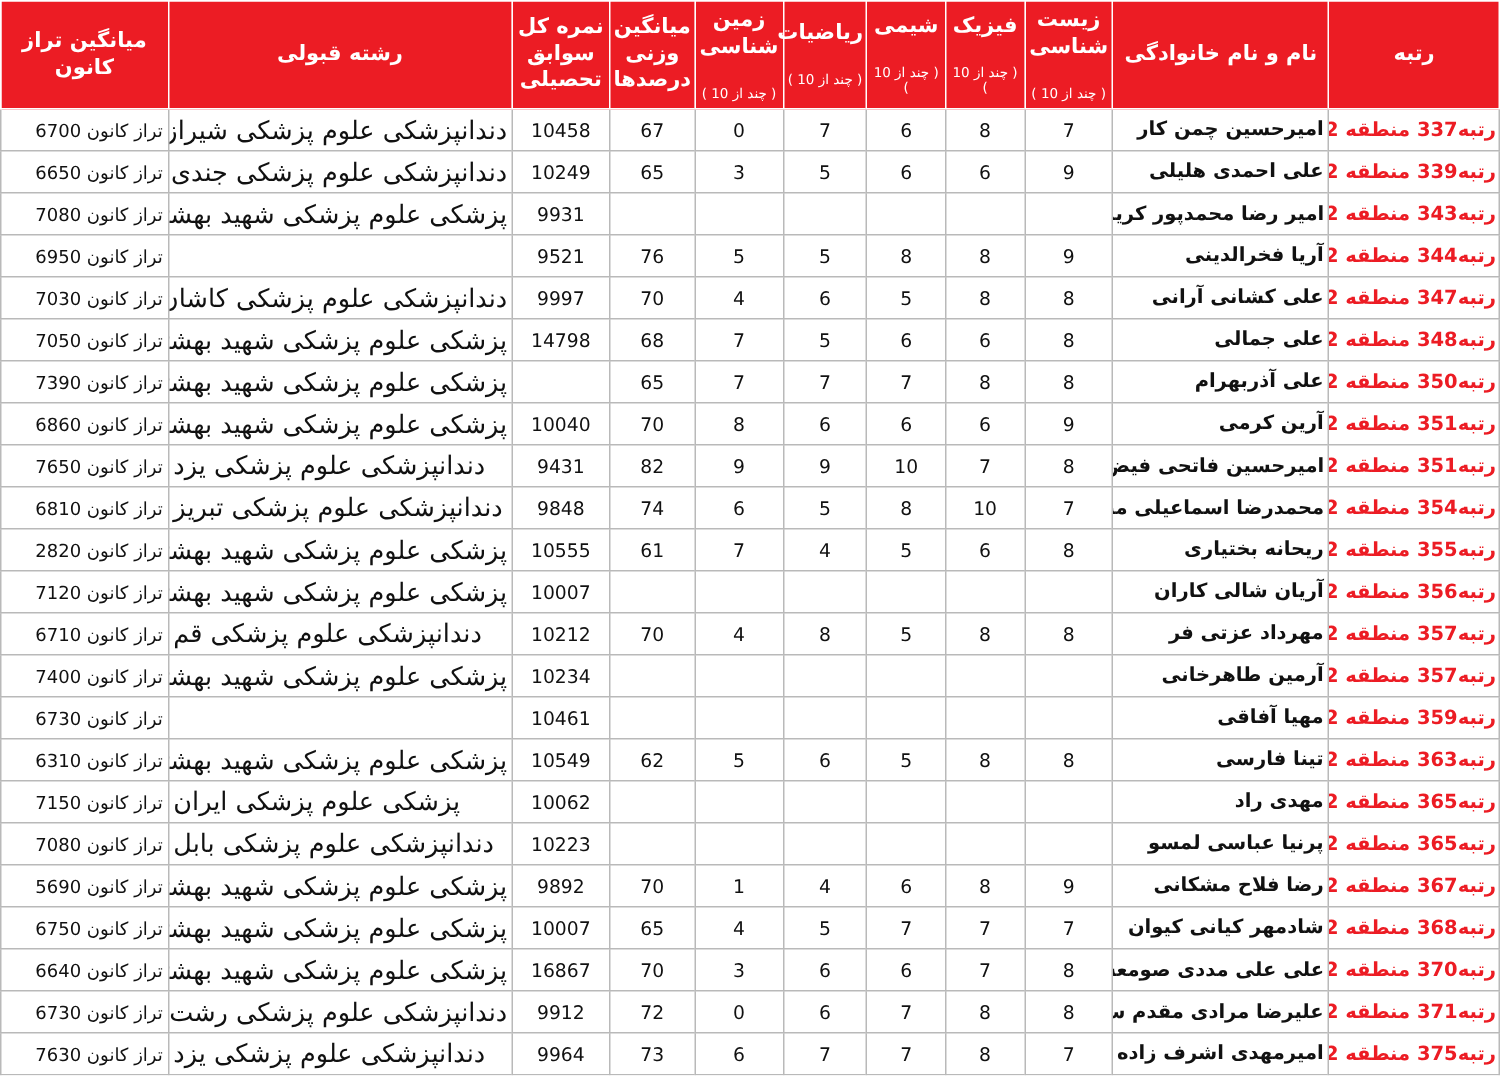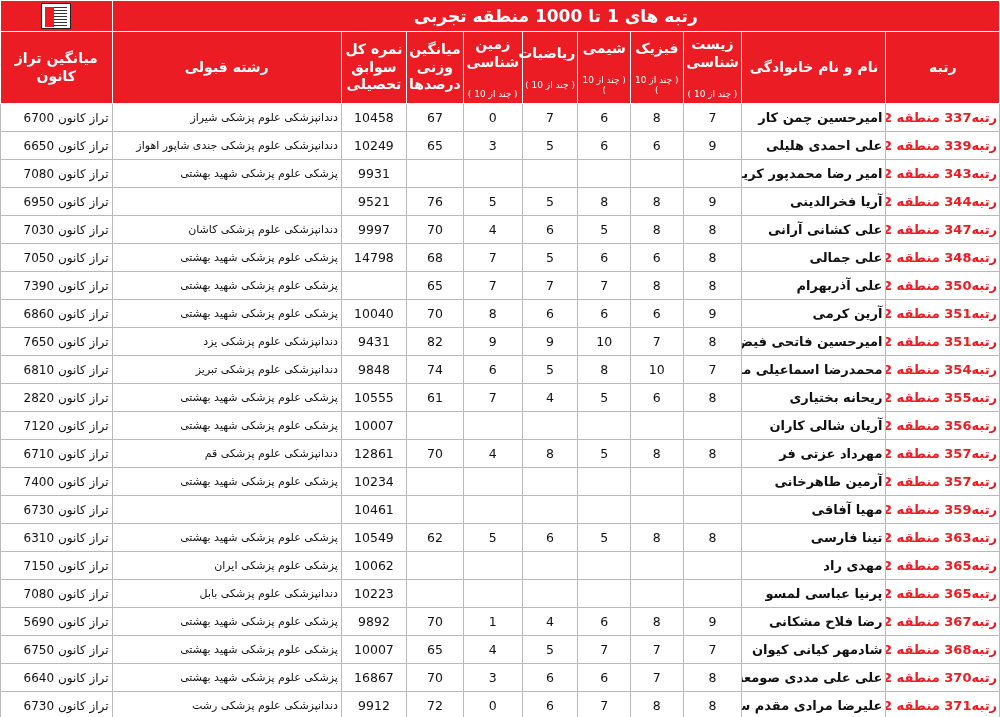--- a/index.html
+++ b/index.html
@@ -93,21 +93,21 @@
     color: #ec1c24;
     font-weight: bold;
     font-size: 13px;
     text-align: center;
   }
   td.name {
     font-weight: bold;
     font-size: 13px;
     text-align: right;
   }
-  td.field { font-size: 11px; text-align: right; }
+  td.field { font-size: 17px; text-align: left; }
   td.num  { font-size: 12.5px; }
   td.taraz { font-size: 12px; text-align: right; }
   
   col.c-rank   { width: 108px; }
   col.c-name   { width: 137px; }
   col.c-zist   { width: 56px; }
   col.c-fizik  { width: 50px; }
   col.c-shimi  { width: 50px; }
   col.c-riazi  { width: 53px; }
   col.c-zamin  { width: 56px; }
@@ -128,26 +128,20 @@
         <col class="c-fizik">
       <col class="c-shimi">
         <col class="c-riazi">
         <col class="c-zamin">
         <col class="c-mian">
       <col class="c-nomre">
         <col class="c-reshte">
         <col class="c-taraz">
     </colgroup>
     <thead>
-      <tr>
-        <td class="title-cell" colspan="10">رتبه های 1 تا 1000 منطقه تجربی</td>
-        <td class="logo-cell">
-          <span class="logo-box"></span>
-        </td>
-      </tr>
       <tr id="header-row">
           <th class="hd">
             <span class="hd-main">رتبه</span>
           </th>
           <th class="hd">
             <span class="hd-main">نام و نام خانوادگی</span>
           </th>
           <th class="hd">
             <span class="hd-main">زیست شناسی</span>
             <span class="hd-sub">( چند از 10 )</span>
@@ -341,21 +335,21 @@
         </tr>
         <tr>
           <td class="cell rank">رتبه357 منطقه 2 تجربی</td>
           <td class="cell name">مهرداد عزتی فر</td>
           <td class="cell num">8</td>
           <td class="cell num">8</td>
           <td class="cell num">5</td>
           <td class="cell num">8</td>
           <td class="cell num">4</td>
           <td class="cell num">70</td>
-          <td class="cell num">12861</td>
+          <td class="cell num">10212</td>
           <td class="cell field">دندانپزشکی علوم پزشکی قم</td>
           <td class="cell taraz">تراز کانون 6710</td>
         </tr>
         <tr>
           <td class="cell rank">رتبه357 منطقه 2 تجربی</td>
           <td class="cell name">آرمین طاهرخانی</td>
           <td class="cell num"></td>
           <td class="cell num"></td>
           <td class="cell num"></td>
           <td class="cell num"></td>

